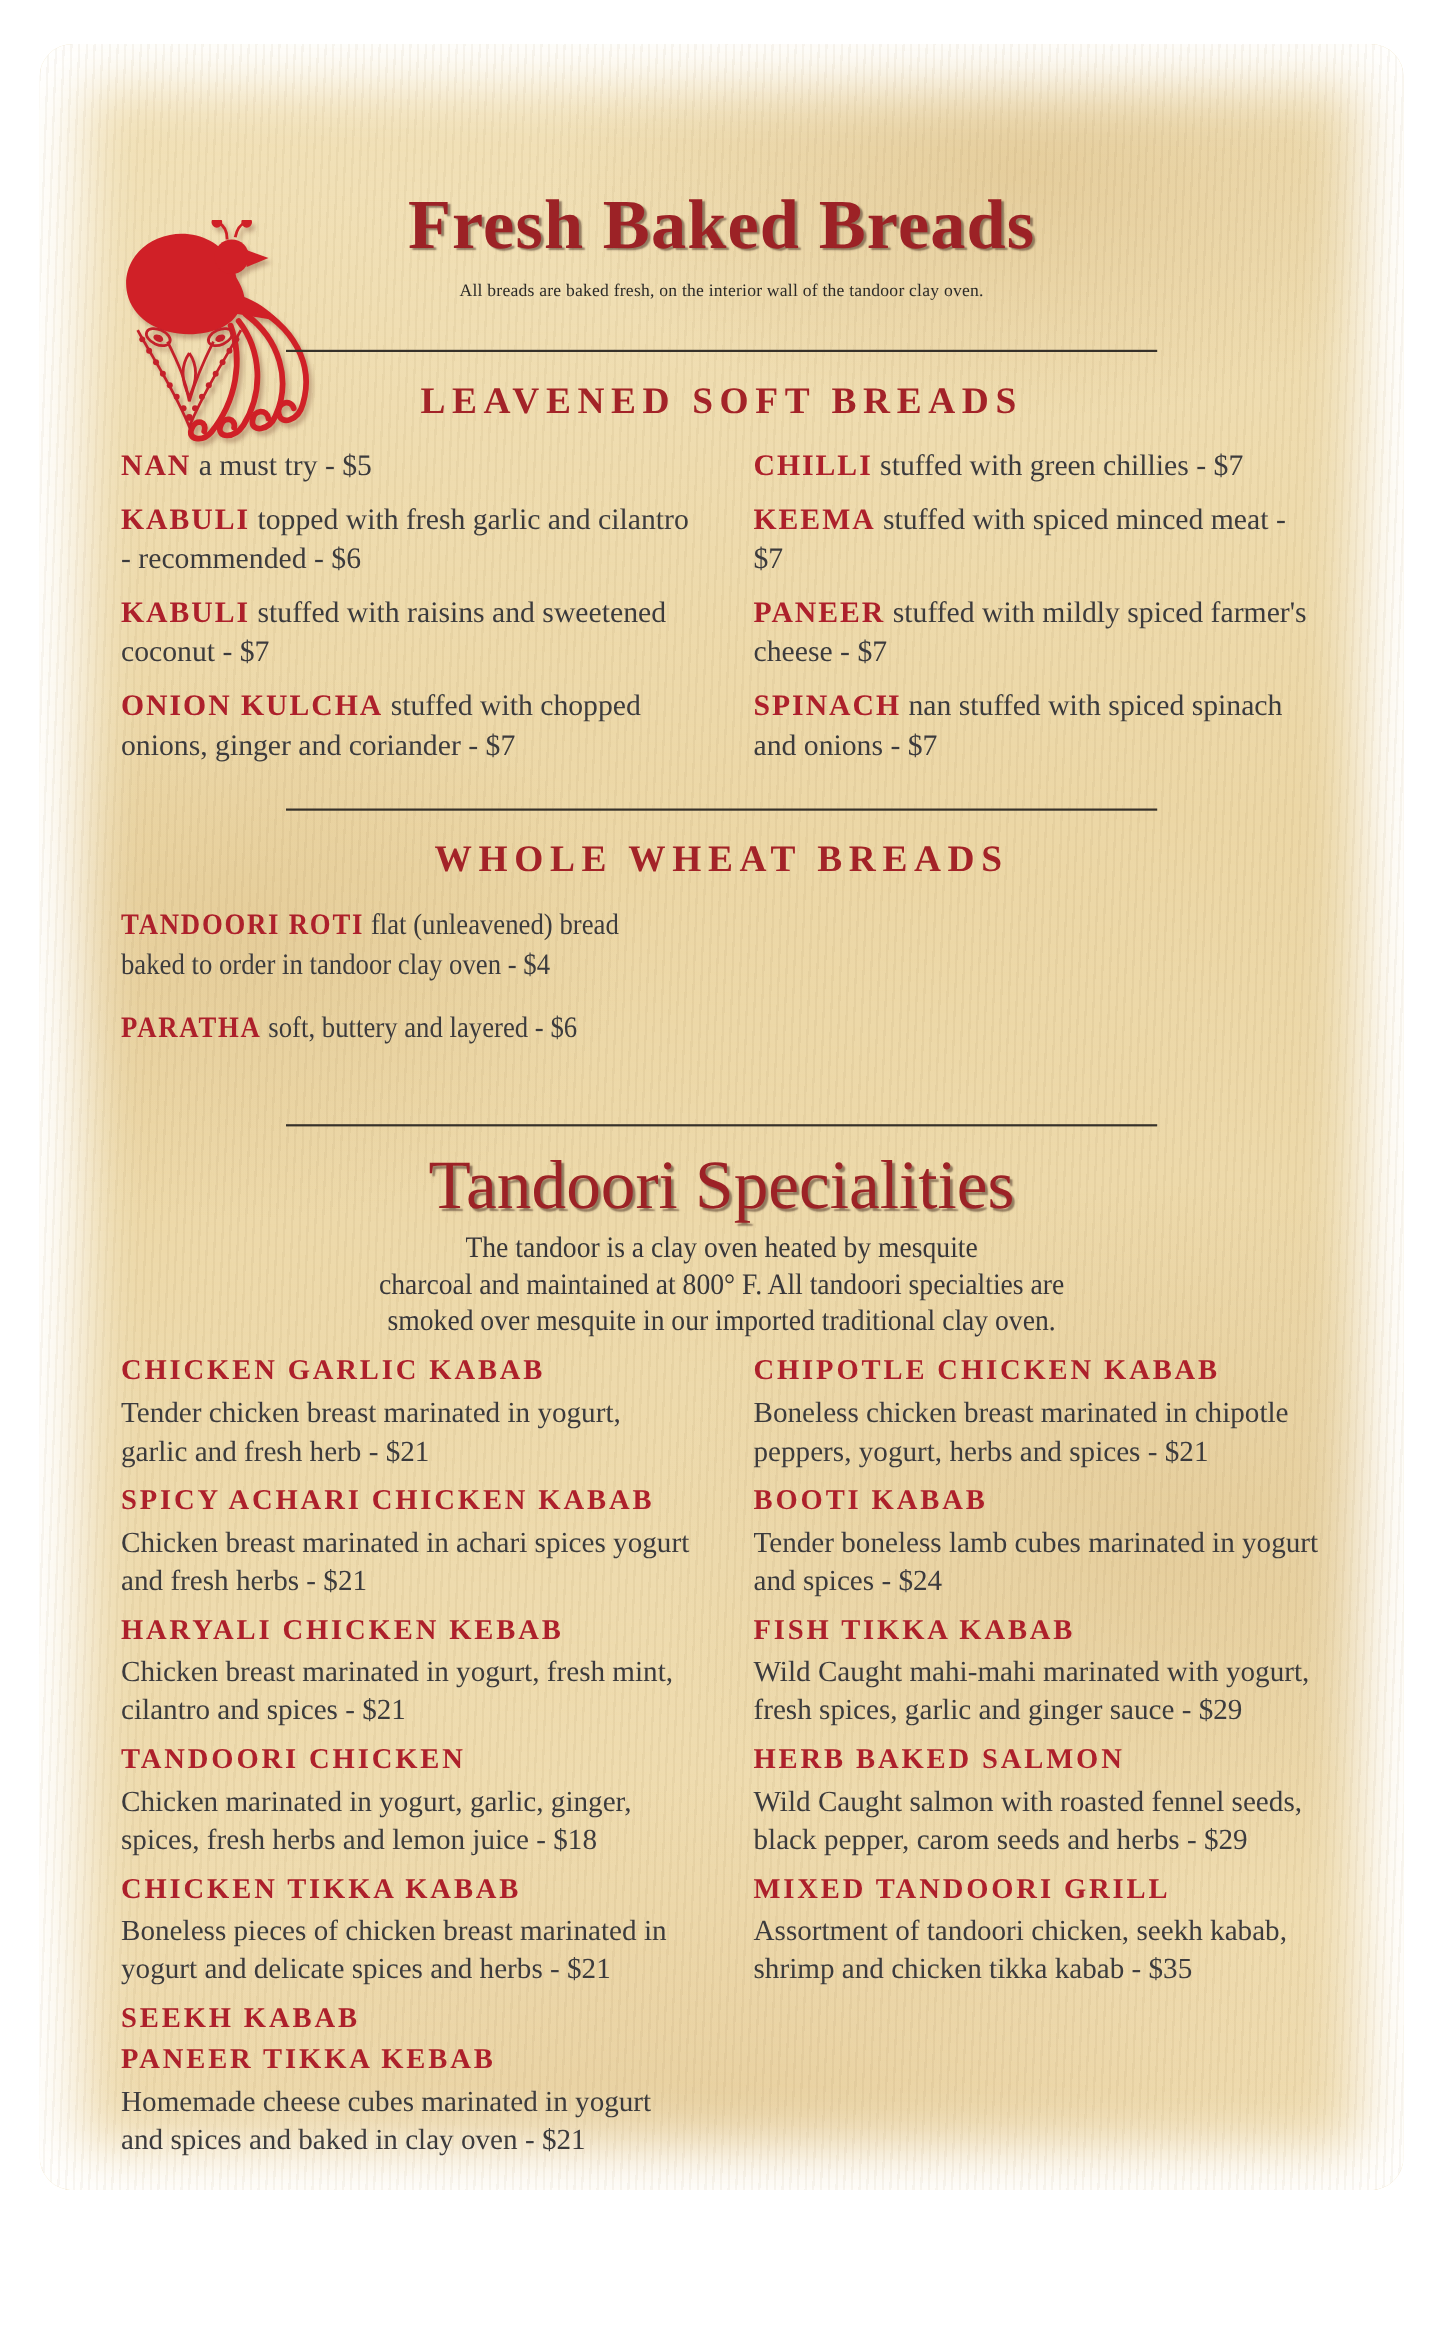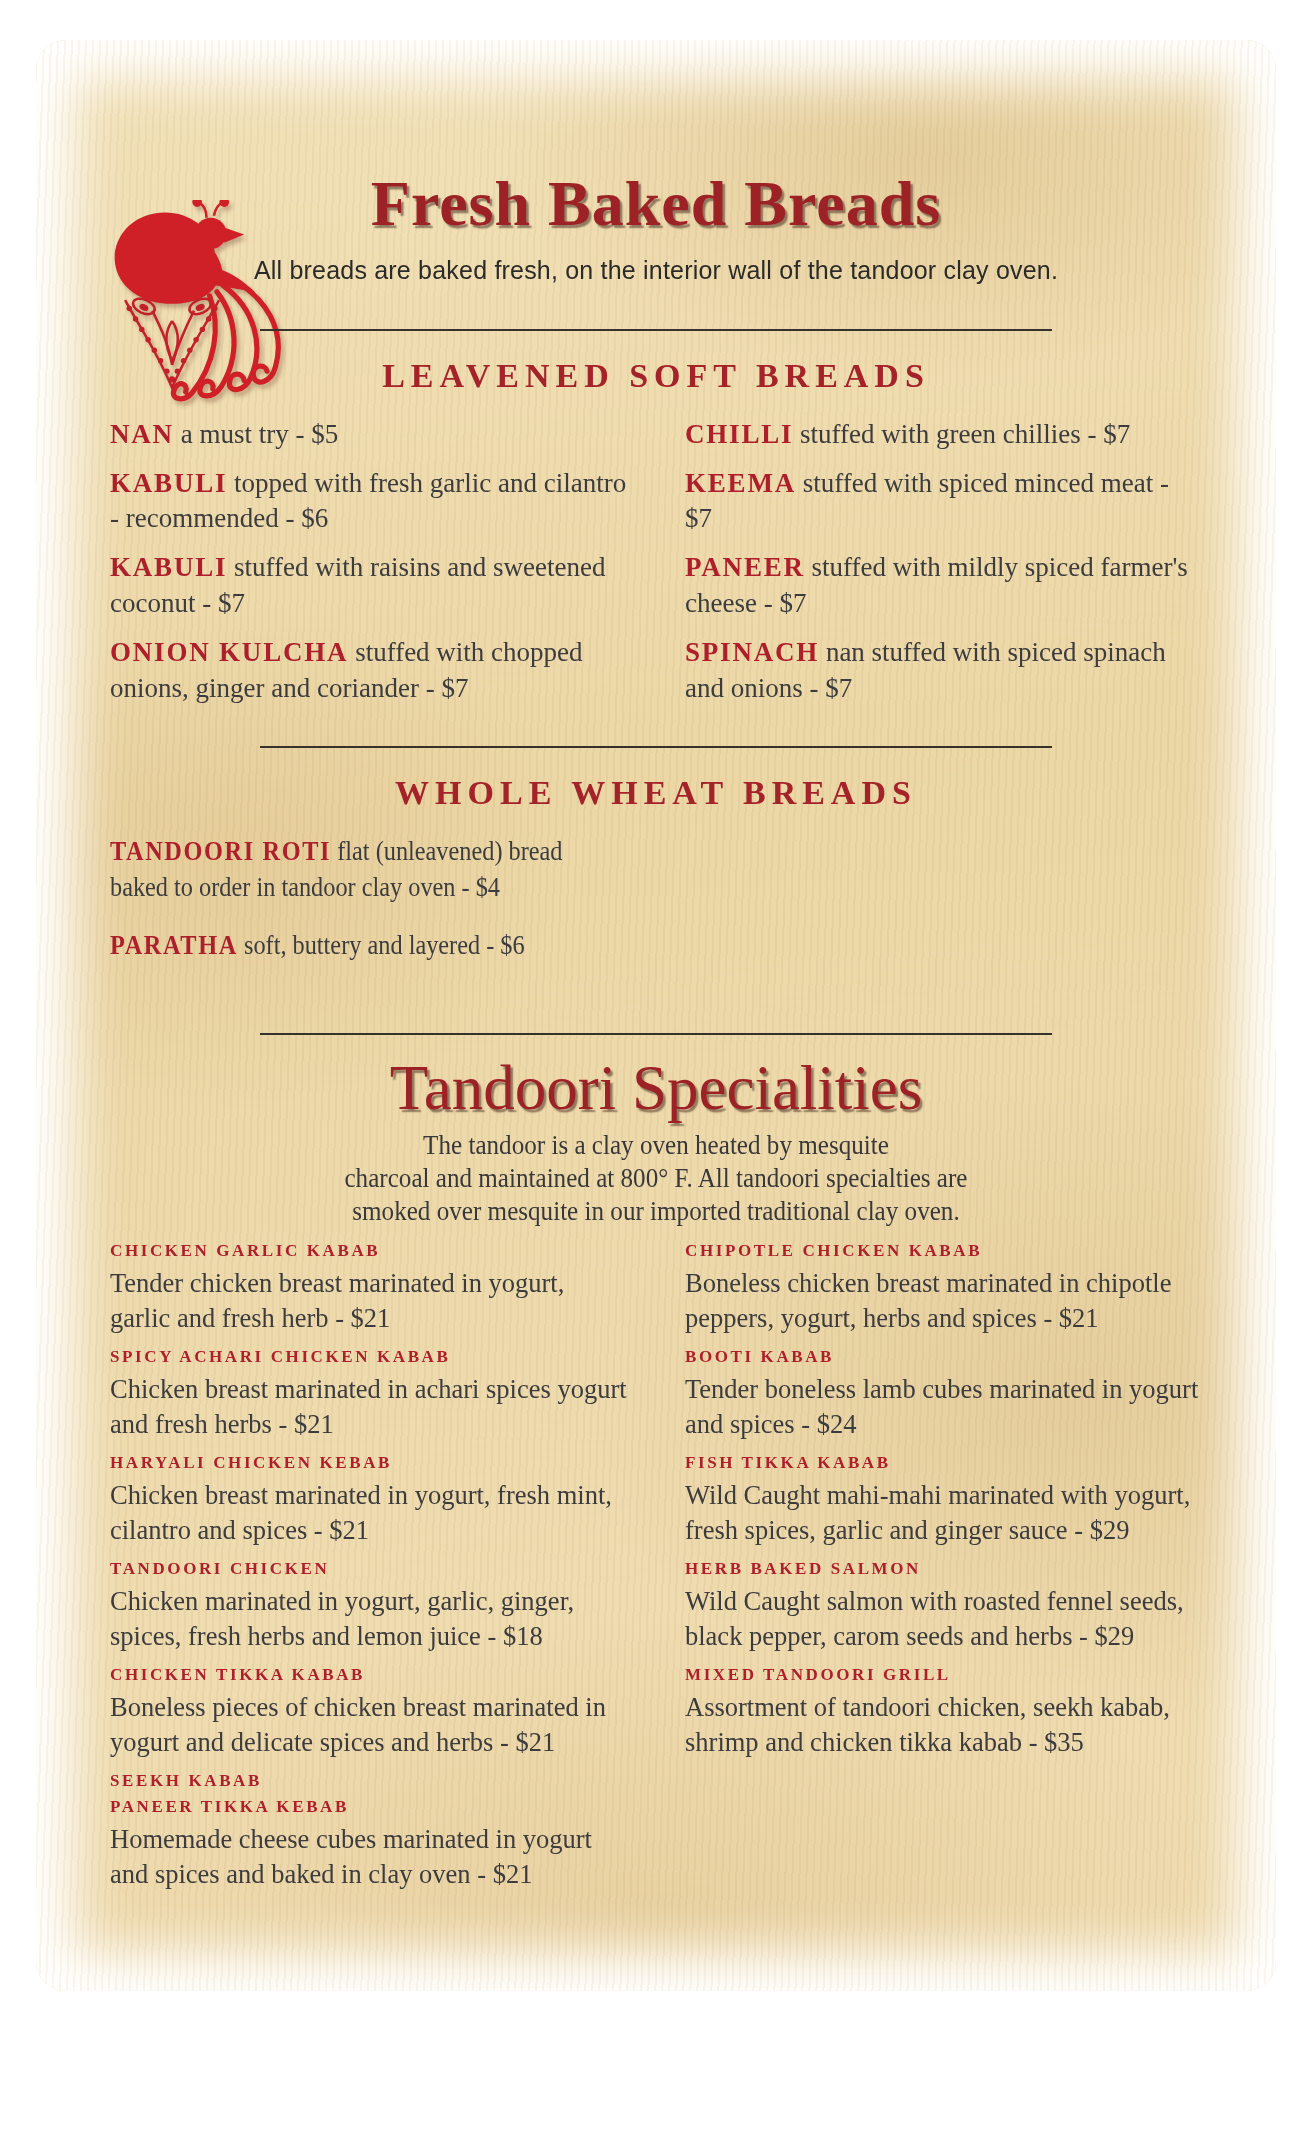--- a/index.html
+++ b/index.html
@@ -41,22 +41,22 @@
 
   h1.main-title{
     margin:0;text-align:center;
     font-size:64px;line-height:1.12;font-weight:700;
     color:#9c2226;
     text-shadow:2.5px 2.5px 1.5px rgba(70,44,32,.55);
     letter-spacing:1px;
   }
   .subtitle{
     margin:16px 0 0;text-align:center;
-    font-family:Liberation Sans, sans-serif;
-    font-size:25px;color:#2b2a28;letter-spacing:.2px;
+    font-family:Liberation Serif, serif;
+    font-size:16px;color:#2b2a28;letter-spacing:.2px;
   }
   .rule{
     border:none;height:0;
     border-top:2.5px solid #36312a;
     width:792px;margin:44px auto 0;
   }
   h2.section-heading{
     margin:26px 0 0;text-align:center;
     font-size:34px;font-weight:700;letter-spacing:6px;
     color:#a32328;
@@ -84,21 +84,21 @@
   }
   .intro{margin-top:6px;}
   .intro-line{
     text-align:center;font-size:27px;line-height:33px;color:#38373a;
     transform:scaleX(.93);transform-origin:50% 50%;
   }
 
   
   .titem h3{
     margin:0 0 4px;
-    font-size:17px;font-weight:700;letter-spacing:2.6px;
+    font-size:26px;font-weight:700;letter-spacing:2.6px;
     color:#ad202b;line-height:1.3;
   }
   .titem p{
     margin:0 0 11px;
     font-size:26.5px;line-height:1.3;color:#3c3b3d;
   }
   .tando{margin-top:12px;}
 
   .mt-ww{margin-top:24px;}
   .rule-ww{margin-top:26px;}

